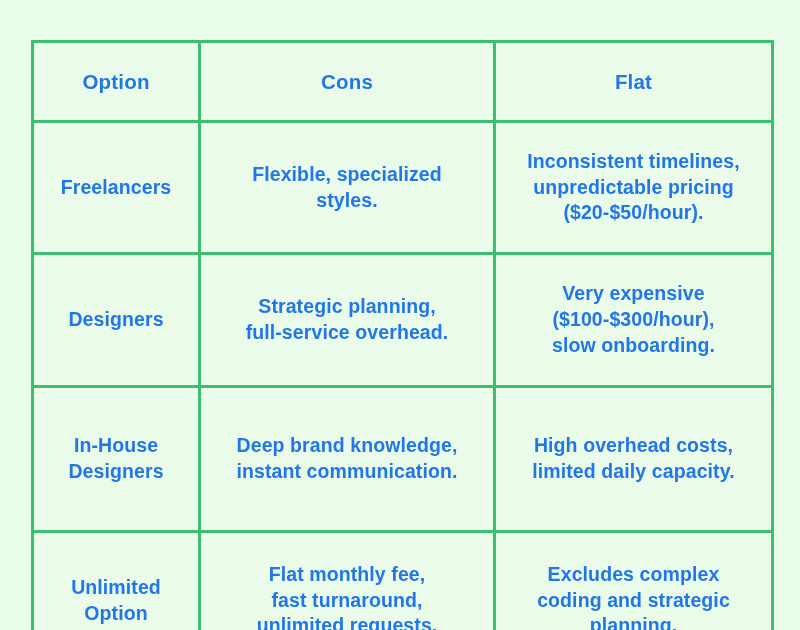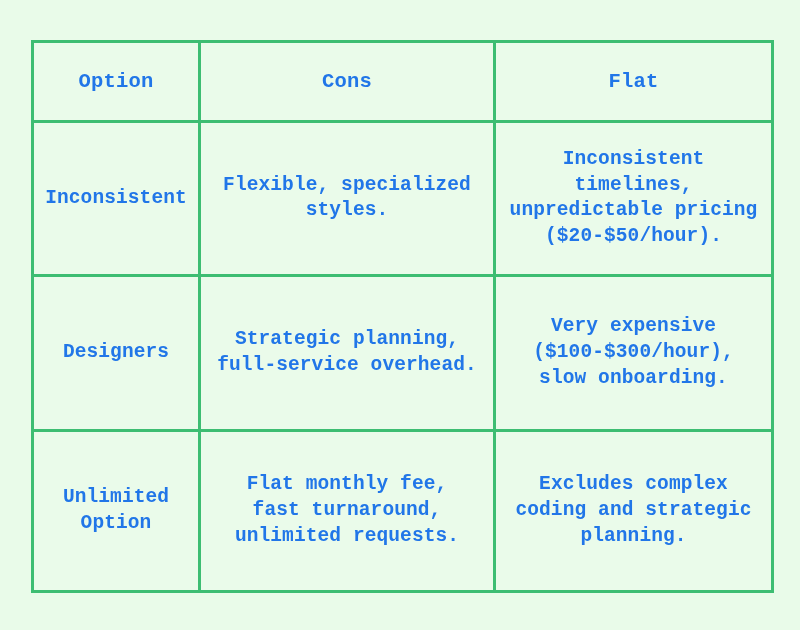--- a/index.html
+++ b/index.html
@@ -39,21 +39,20 @@
   .comparison-table th,
   .comparison-table td {
     border: 3px solid #3dbd72;
     background: #eafbea;
     color: #2176e8;
     text-align: center;
     vertical-align: middle;
     font-weight: bold;
     padding: 6px 10px;
     line-height: 1.32;
-    font-family: Liberation Mono, monospace;
   }
 
   .comparison-table thead th {
     height: 65px;
     font-size: 20.5px;
     letter-spacing: 0.2px;
   }
 
   .comparison-table tbody td {
     font-size: 19.5px;
@@ -90,21 +89,21 @@
           <span class="cell-text">Cons</span>
         </th>
         <th>
           <span class="cell-text">Flat</span>
         </th>
       </tr>
     </thead>
     <tbody>
       <tr class="row-r0">
         <td>
-          <span class="cell-text">Inconsistent</span>
+          <span class="cell-text">Freelancers</span>
         </td>
         <td>
           <span class="cell-text">Flexible, specialized
 styles.</span>
         </td>
         <td>
           <span class="cell-text">Inconsistent timelines,
 unpredictable pricing
 ($20-$50/hour).</span>
         </td>
@@ -116,20 +115,34 @@
         <td>
           <span class="cell-text">Strategic planning,
 full-service overhead.</span>
         </td>
         <td>
           <span class="cell-text">Very expensive
 ($100-$300/hour),
 slow onboarding.</span>
         </td>
       </tr>
+      <tr class="row-r2">
+        <td>
+          <span class="cell-text">In-House
+Designers</span>
+        </td>
+        <td>
+          <span class="cell-text">Deep brand knowledge,
+instant communication.</span>
+        </td>
+        <td>
+          <span class="cell-text">High overhead costs,
+limited daily capacity.</span>
+        </td>
+      </tr>
       <tr class="row-r3">
         <td>
           <span class="cell-text">Unlimited
 Option</span>
         </td>
         <td>
           <span class="cell-text">Flat monthly fee,
 fast turnaround,
 unlimited requests.</span>
         </td>

